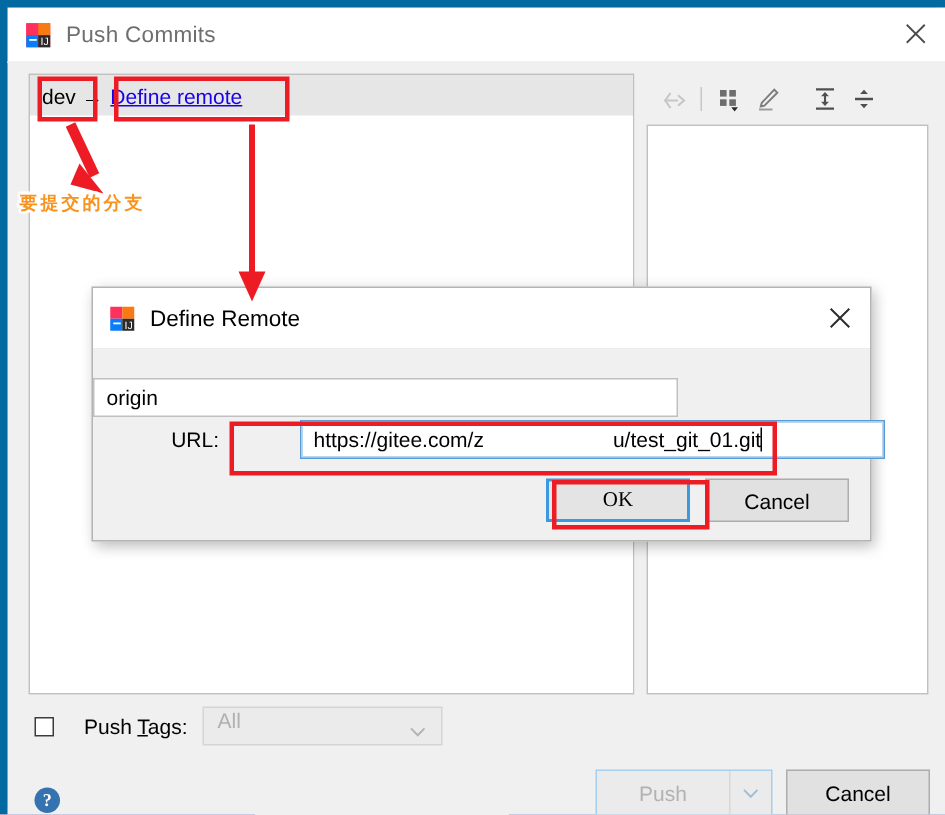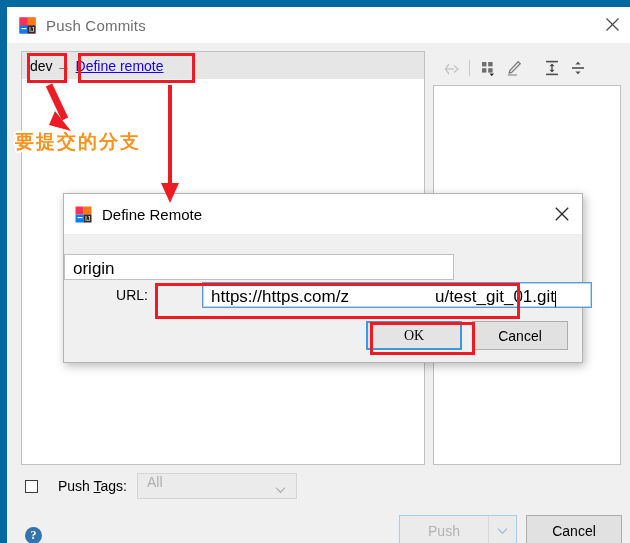--- a/index.html
+++ b/index.html
@@ -14,21 +14,21 @@
     color: #000;
     background: #ffffff;
     overflow: hidden;
   }
   #app {
     position: relative;
     width: 630px;
     height: 543px;
     background: #4c1d95;
     box-sizing: border-box;
-    border: 7px solid #0369a1;
+    border: 5px solid #0369a1;
   }
 
   
   .titlebar {
     position: absolute;
     left: 0; top: 0;
     width: 628px;
     height: 36px;
     background: #ffffff;
     border-bottom: 1px solid #e2e2e2;
@@ -313,22 +313,22 @@
     box-sizing: border-box;
     font-size: 14px;
   }
   .field-input {
     width: 390px;
     height: 26px;
     background: #ffffff;
     border: 1px solid #c0c0c0;
     box-sizing: border-box;
     display: flex;
-    align-items: flex-end;
-    font-size: 17px;
+    align-items: center;
+    font-size: 14px;
     cursor: text;
     position: relative;
   }
   .field-input.focused {
     border: 1px solid #5b9bd5;
     box-shadow: 0 0 0 1px #b8d6ee inset;
   }
   .field-input span.txt {
     margin-left: 8px;
     white-space: pre;
@@ -366,21 +366,21 @@
 
   
   .anno { position: absolute; pointer-events: none; }
   .anno-box {
     border: 3px solid #ed1c24;
     box-sizing: border-box;
   }
   .anno-text {
     color: #f7931e;
     font-weight: bold;
-    font-size: 19px;
+    font-size: 12px;
     letter-spacing: 2px;
     white-space: nowrap;
     text-shadow:
       -1.5px -1.5px 0 #fff, 1.5px -1.5px 0 #fff,
       -1.5px  1.5px 0 #fff, 1.5px  1.5px 0 #fff,
       0 -1.8px 0 #fff, 0 1.8px 0 #fff,
       -1.8px 0 0 #fff, 1.8px 0 0 #fff;
   }
   .overlay-svg {
     position: absolute;
@@ -538,21 +538,21 @@
 
     <div class="field-row name">
       <div class="field-input">
         <span class="txt">origin</span>
       </div>
     </div>
 
     <div class="field-row url">
       <div class="field-label">URL:</div>
       <div class="field-input focused">
-        <span class="txt">https://https.com/z</span>
+        <span class="txt">https://gitee.com/z</span>
         <span style="display:inline-block;width:86px;"></span>
         <span class="txt" style="margin-left:0;">u/test_git_01.git</span>
         <span class="caret"></span>
       </div>
     </div>
 
     <div class="modal-buttons">
       <div class="mbtn ok">OK</div>
       <div class="mbtn">Cancel</div>
     </div>

